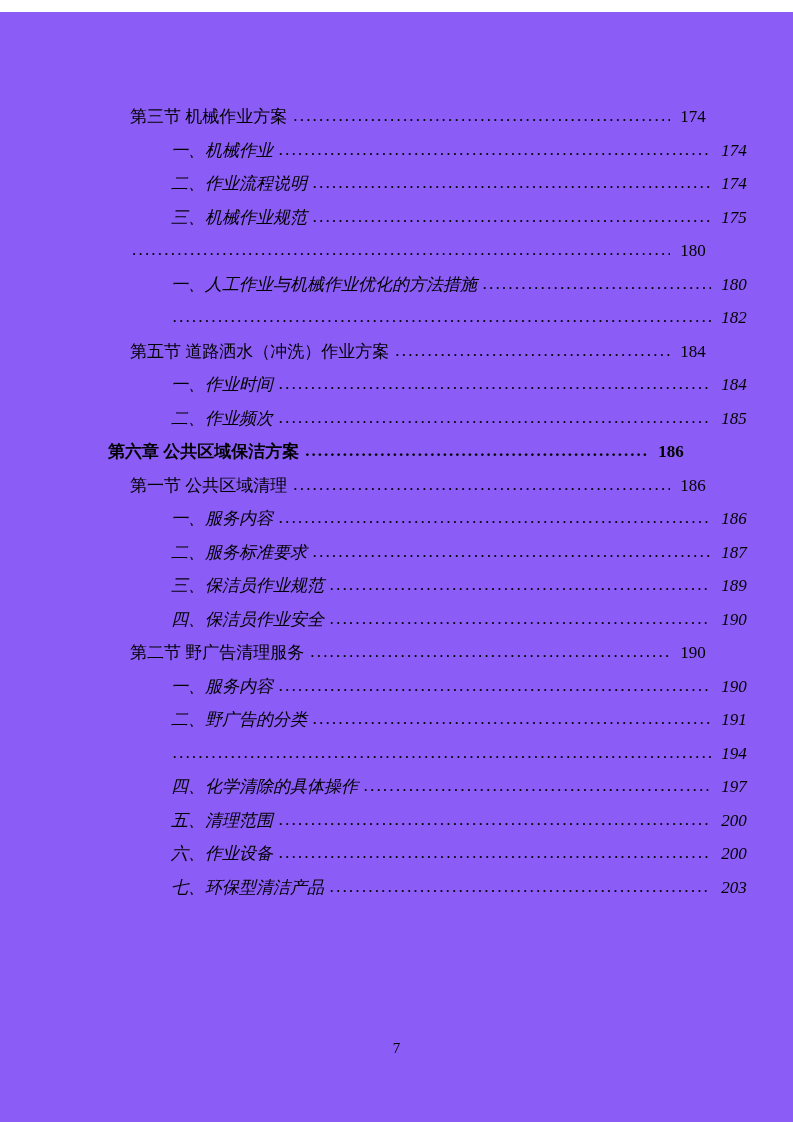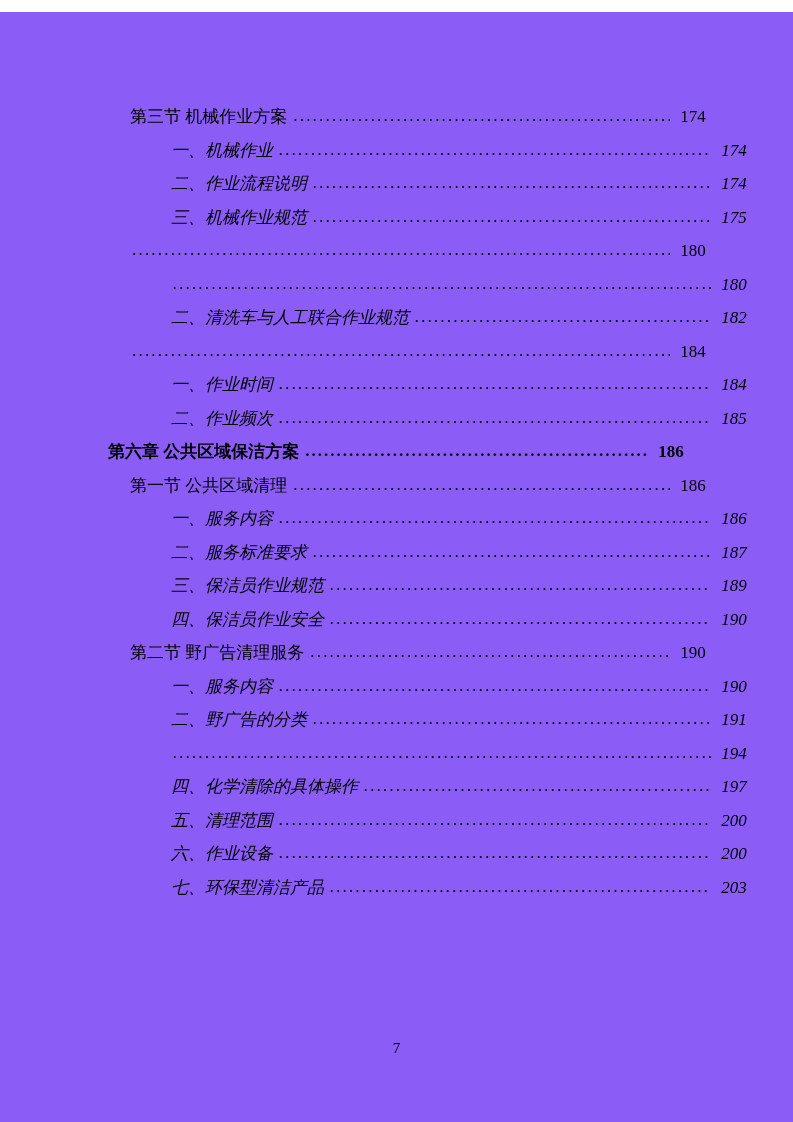--- a/index.html
+++ b/index.html
@@ -95,29 +95,30 @@
       <div class="toc-entry lvl-item">
         <span class="label">三、机械作业规范</span>
         <span class="leader">........................................................................................................................</span>
         <span class="pageno">175</span>
       </div>
       <div class="toc-entry lvl-section">
         <span class="leader">........................................................................................................................</span>
         <span class="pageno">180</span>
       </div>
       <div class="toc-entry lvl-item">
+        <span class="label">一、人工作业与机械作业优化的方法措施</span>
         <span class="leader">........................................................................................................................</span>
         <span class="pageno">180</span>
       </div>
       <div class="toc-entry lvl-item">
-        <span class="label">二、清洗车与人工联合作业规范</span>
         <span class="leader">........................................................................................................................</span>
         <span class="pageno">182</span>
       </div>
       <div class="toc-entry lvl-section">
+        <span class="label">第五节  道路洒水（冲洗）作业方案</span>
         <span class="leader">........................................................................................................................</span>
         <span class="pageno">184</span>
       </div>
       <div class="toc-entry lvl-item">
         <span class="label">一、作业时间</span>
         <span class="leader">........................................................................................................................</span>
         <span class="pageno">184</span>
       </div>
       <div class="toc-entry lvl-item">
         <span class="label">二、作业频次</span>

